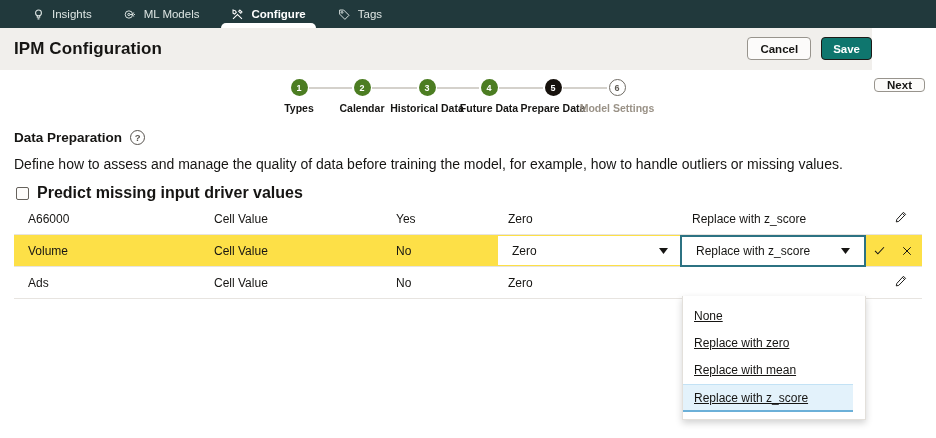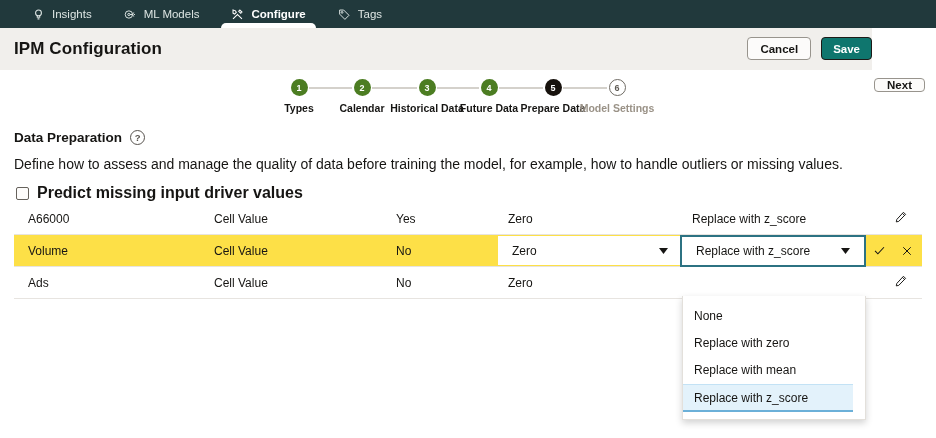--- a/index.html
+++ b/index.html
@@ -104,20 +104,21 @@
   .cell-actions-edit { padding-left:0 !important; display:flex; align-items:center; }
   .cell-actions-edit .action-icon:first-child { margin-left:11px; }
   .cell-actions-edit .action-icon + .action-icon { margin-left:15px; }
 
   
   .dropdown-panel {
     position:absolute; left:682px; top:296px; width:184px; z-index:10;
     background:#ffffff; border:1px solid #e3e0db; border-top:none;
     box-shadow:0 3px 7px rgba(0,0,0,0.18);
     padding:7px 12px 7px 0;
+    text-decoration:underline;
   }
   .dropdown-option {
     height:27px; line-height:27px; padding-left:11px; font-size:12px; cursor:pointer;
   }
   .dropdown-option.selected {
     background:#e3f2fb; border-top:1px solid #c3e2f5; border-bottom:2px solid #6cb0d8;
     height:28px; line-height:26px;
   }
 </style>
 </head>

